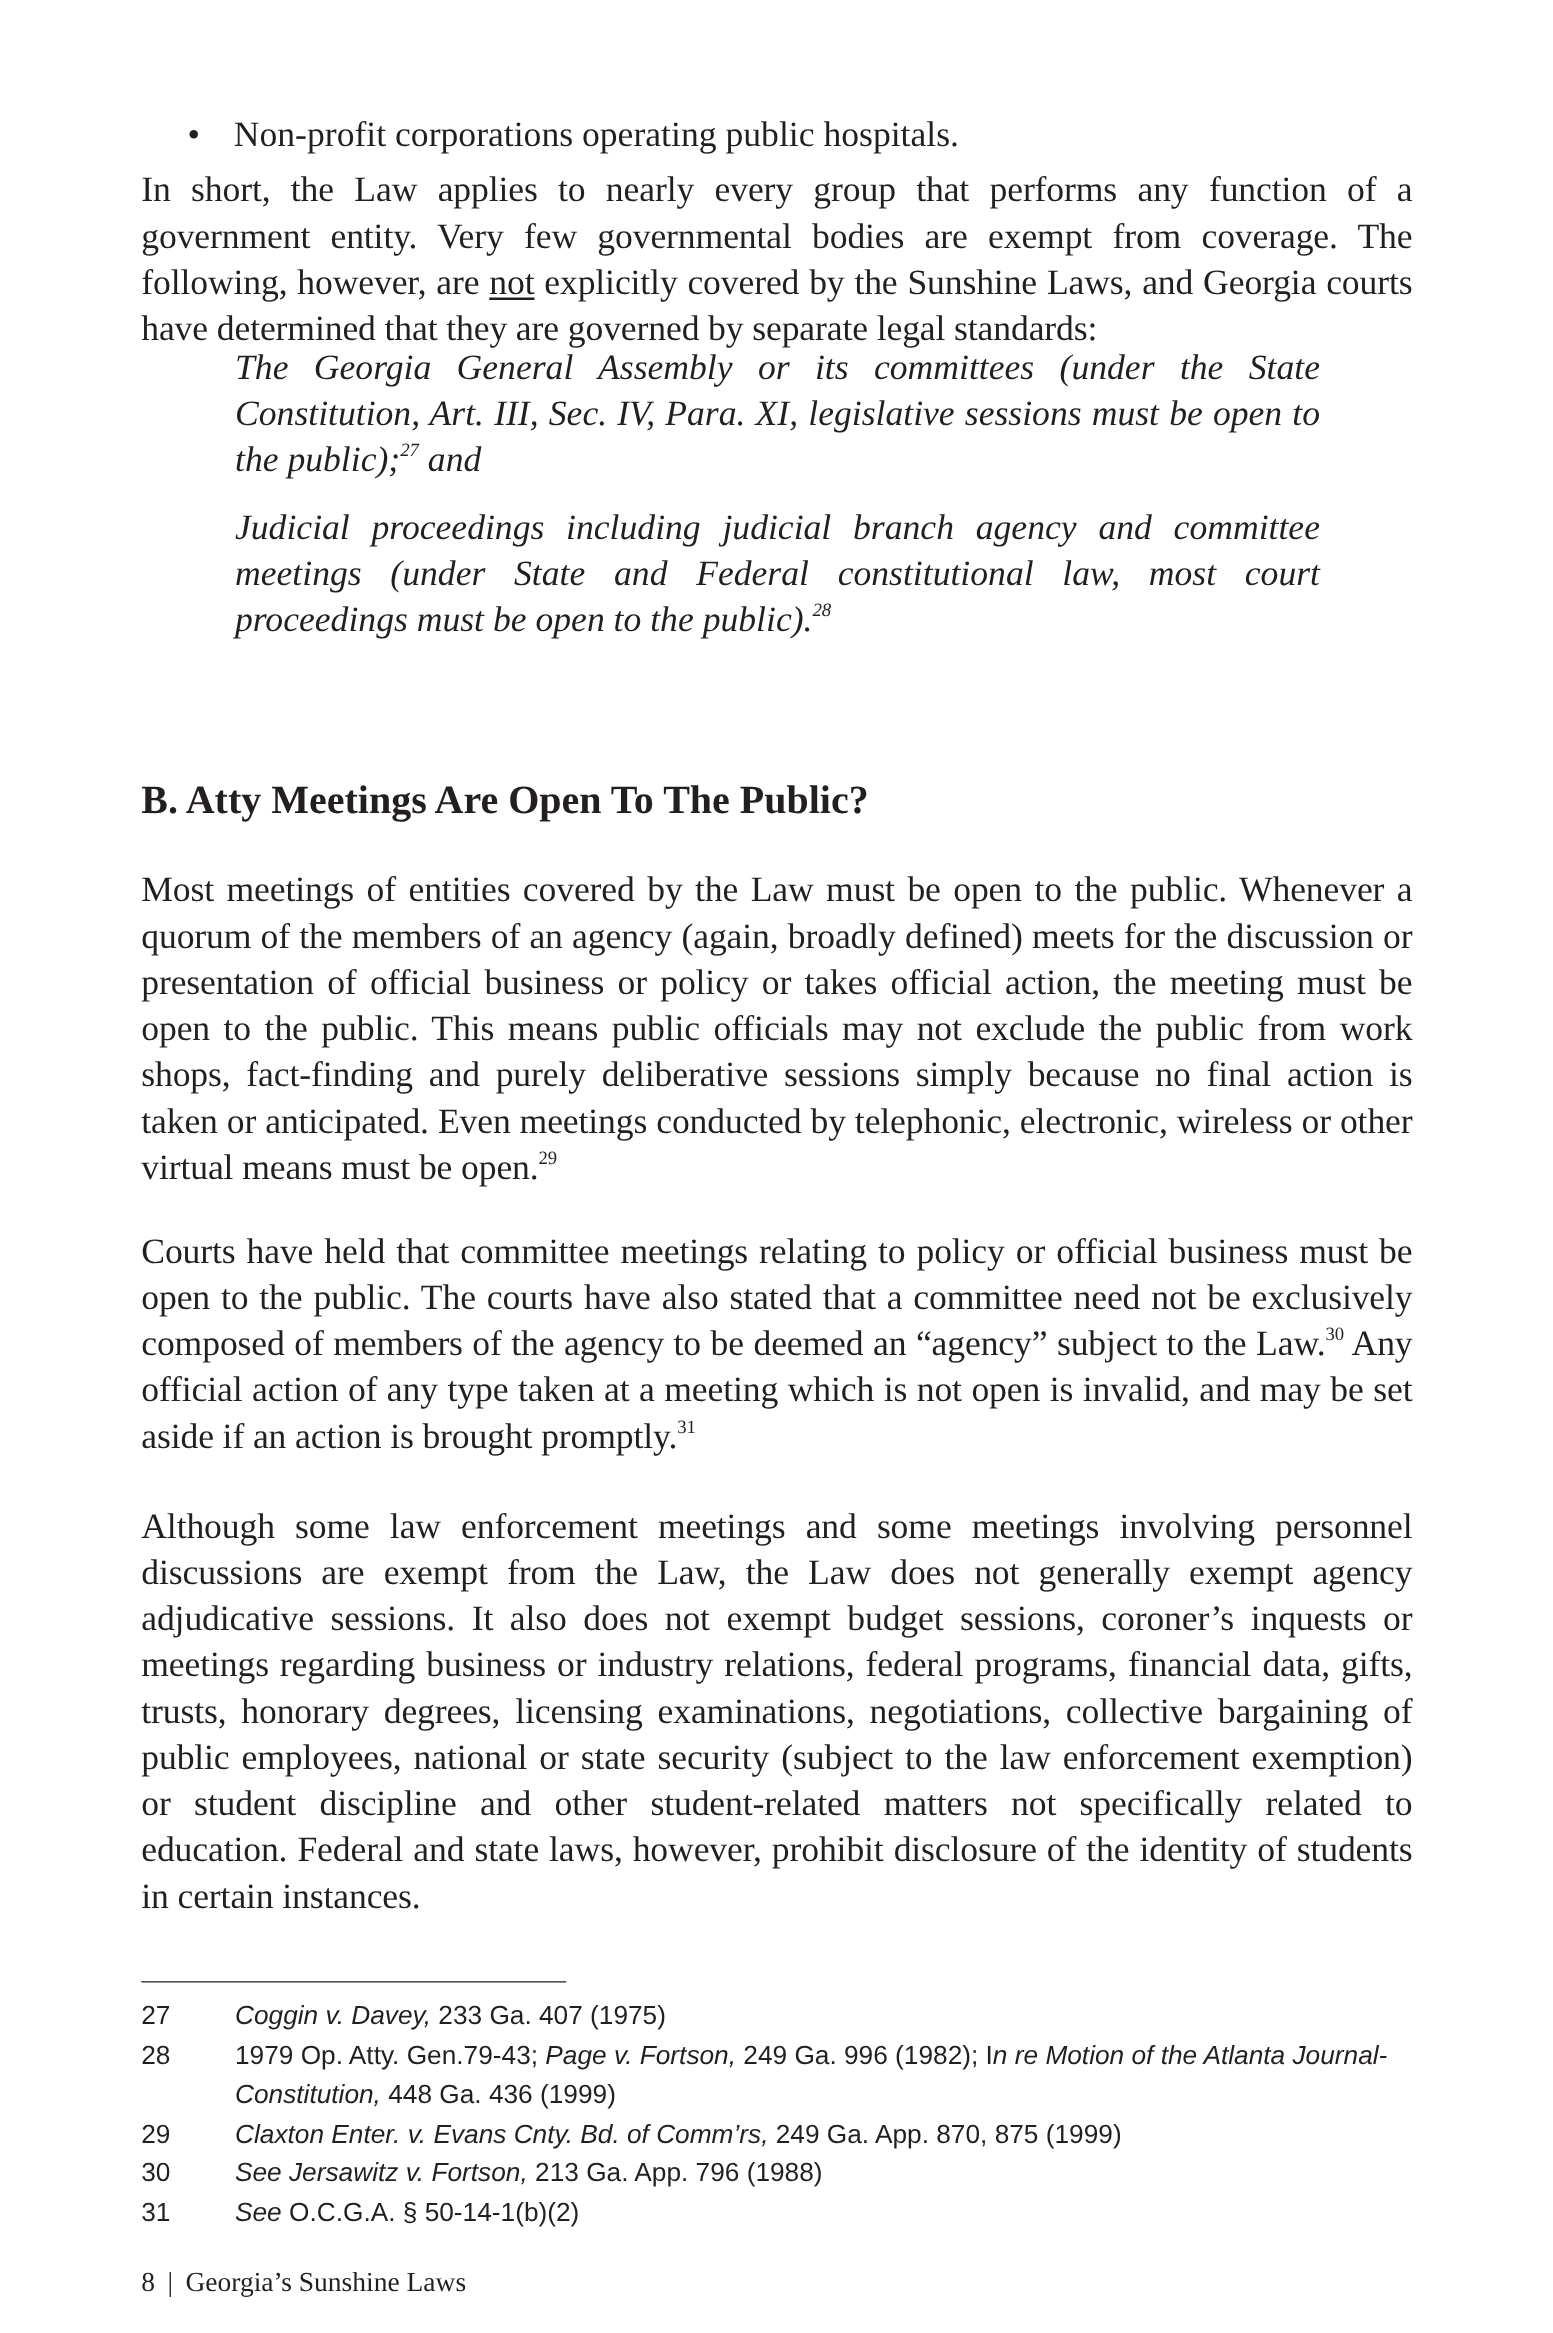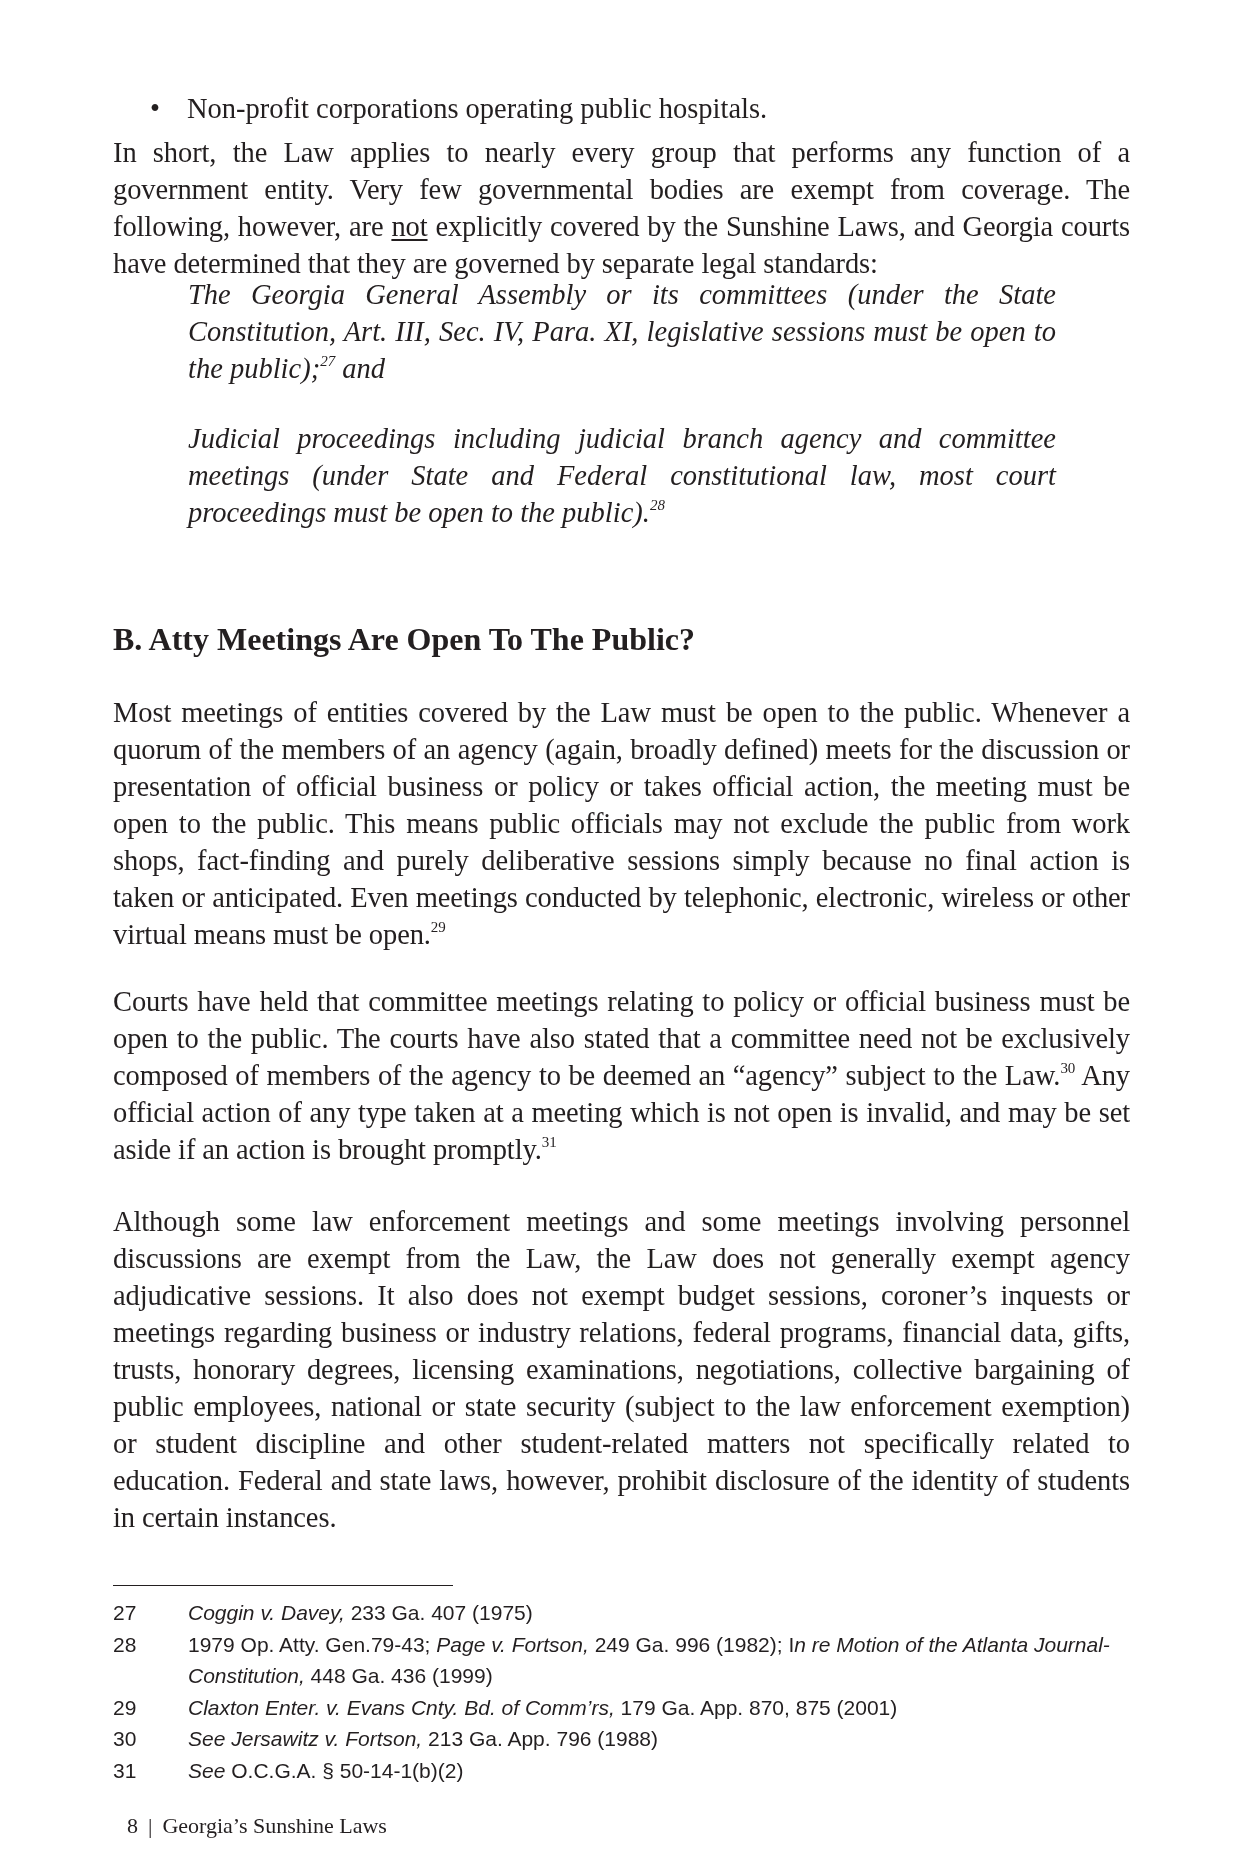--- a/index.html
+++ b/index.html
@@ -13,38 +13,38 @@
   .bullet-dot { width: 37px; }
   .quote { position: absolute; left: 188px; width: 868px; font-style: italic; font-size: 28.5px; line-height: 37px; text-align: justify; text-align-last: left; }
   .heading { position: absolute; left: 113px; top: 619px; font-size: 32px; font-weight: bold; line-height: 40px; }
   sup { font-size: 15px; line-height: 0; vertical-align: 12px; }
   u { text-decoration: underline; text-underline-offset: 3px; }
   .rule { position: absolute; left: 113px; top: 1585px; width: 340px; height: 0; border-top: 1.5px solid #231f20; }
   .footnotes { position: absolute; left: 113px; top: 1597px; width: 1017px; font-size: 21px; line-height: 31.5px; }
   .fn { display: flex; }
   .fn-num { width: 75px; flex: none; }
   .fn-text { flex: 1; }
-  .footer { position: absolute; left: 127px; top: 1811px; font-size: 22px; line-height: 30px; }
+  .footer { position: absolute; left: 113px; top: 1811px; font-size: 22px; line-height: 30px; }
   .footer .sep { margin: 0 10px; }
 </style>
 </head>
 <body>
 
 <div class="page serif">
 
   <div class="bullet-row">
     <span class="bullet-dot">•</span>
     <span>Non-profit corporations operating public hospitals.</span>
   </div>
 
   <p class="block body-text" style="top:134px; margin:0;"><span>In short, the Law applies to nearly every group that performs any function of a government entity. Very few governmental bodies are exempt from coverage. The following, however, are </span><u>not</u><span> explicitly covered by the Sunshine Laws, and Georgia courts have determined that they are governed by separate legal standards:</span></p>
 
   <p class="quote" style="top:276px; margin:0;"><span>The Georgia General Assembly or its committees (under the State Constitution, Art. III, Sec. IV, Para. XI, legislative sessions must be open to the public);</span><sup>27</sup><span> and</span></p>
 
-  <p class="quote" style="top:420px; margin:0;"><span>Judicial proceedings including judicial branch agency and committee meetings (under State and Federal constitutional law, most court proceedings must be open to the public).</span><sup>28</sup></p>
+  <p class="quote" style="top:404px; margin:0;"><span>Judicial proceedings including judicial branch agency and committee meetings (under State and Federal constitutional law, most court proceedings must be open to the public).</span><sup>28</sup></p>
 
   <h2 class="heading" style="margin:0;">B. Atty Meetings Are Open To The Public?</h2>
 
   <p class="block body-text" style="top:694px; margin:0;"><span>Most meetings of entities covered by the Law must be open to the public. Whenever a quorum of the members of an agency (again, broadly defined) meets for the discussion or presentation of official business or policy or takes official action, the meeting must be open to the public. This means public officials may not exclude the public from work shops, fact-finding and purely deliberative sessions simply because no final action is taken or anticipated. Even meetings conducted by telephonic, electronic, wireless or other virtual means must be open.</span><sup>29</sup></p>
 
   <p class="block body-text" style="top:983px; margin:0;"><span>Courts have held that committee meetings relating to policy or official business must be open to the public. The courts have also stated that a committee need not be exclusively composed of members of the agency to be deemed an “agency” subject to the Law.</span><sup>30</sup><span> Any official action of any type taken at a meeting which is not open is invalid, and may be set aside if an action is brought promptly.</span><sup>31</sup></p>
 
   <p class="block body-text" style="top:1203px; margin:0;">Although some law enforcement meetings and some meetings involving personnel discussions are exempt from the Law, the Law does not generally exempt agency adjudicative sessions. It also does not exempt budget sessions, coroner’s inquests or meetings regarding business or industry relations, federal programs, financial data, gifts, trusts, honorary degrees, licensing examinations, negotiations, collective bargaining of public employees, national or state security (subject to the law enforcement exemption) or student discipline and other student-related matters not specifically related to education. Federal and state laws, however, prohibit disclosure of the identity of students in certain instances.</p>
 
   <div class="rule"></div>
@@ -53,21 +53,21 @@
     <div class="fn">
       <span class="fn-num">27</span>
       <span class="fn-text"><i>Coggin v. Davey,</i><span> 233 Ga. 407 (1975)</span></span>
     </div>
     <div class="fn">
       <span class="fn-num">28</span>
       <span class="fn-text"><span>1979 Op. Atty. Gen.79-43; </span><i>Page v. Fortson,</i><span> 249 Ga. 996 (1982); I</span><i>n re Motion of the Atlanta Journal-Constitution,</i><span> 448 Ga. 436 (1999)</span></span>
     </div>
     <div class="fn">
       <span class="fn-num">29</span>
-      <span class="fn-text"><i>Claxton Enter. v. Evans Cnty. Bd. of Comm’rs,</i><span> 179 Ga. App. 870, 875 (2001)</span></span>
+      <span class="fn-text"><i>Claxton Enter. v. Evans Cnty. Bd. of Comm’rs,</i><span> 249 Ga. App. 870, 875 (1999)</span></span>
     </div>
     <div class="fn">
       <span class="fn-num">30</span>
       <span class="fn-text"><i>See Jersawitz v. Fortson,</i><span> 213 Ga. App. 796 (1988)</span></span>
     </div>
     <div class="fn">
       <span class="fn-num">31</span>
       <span class="fn-text"><i>See</i><span> O.C.G.A. § 50-14-1(b)(2)</span></span>
     </div>
   </div>

